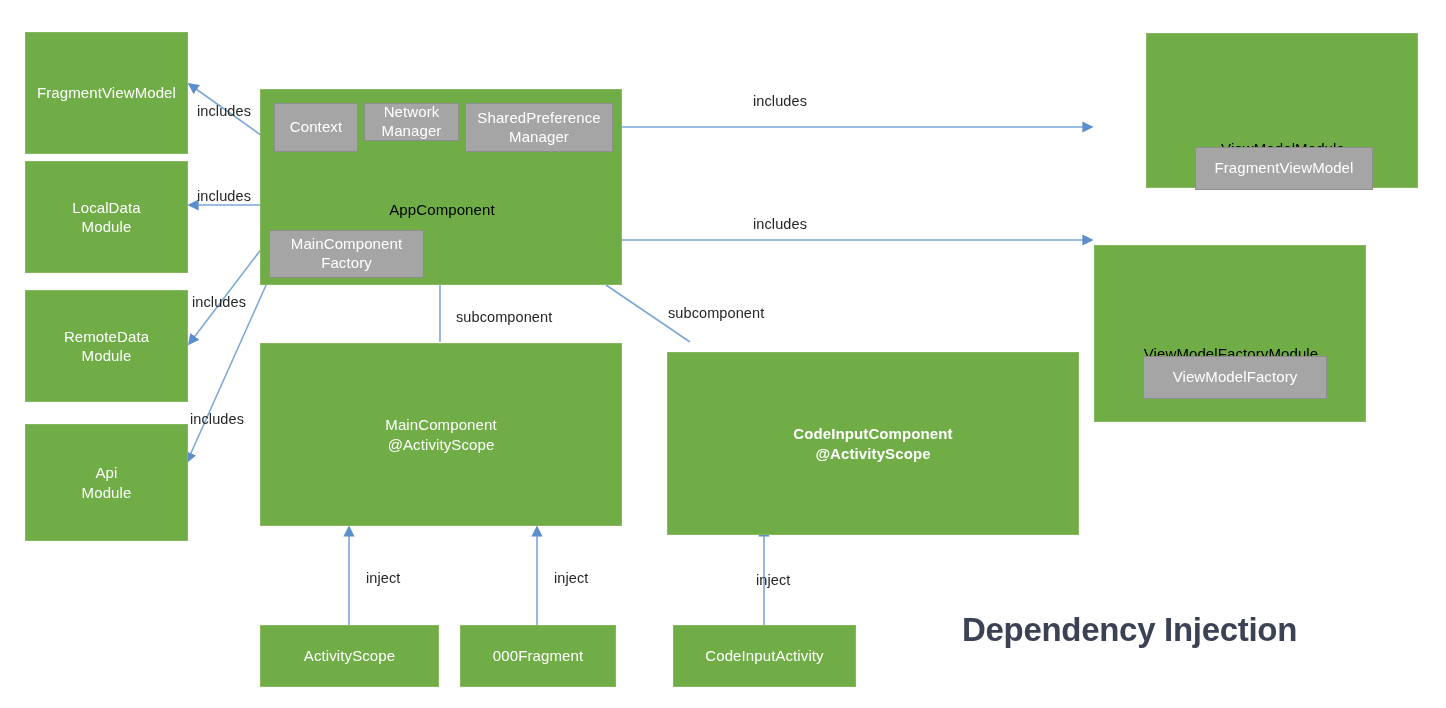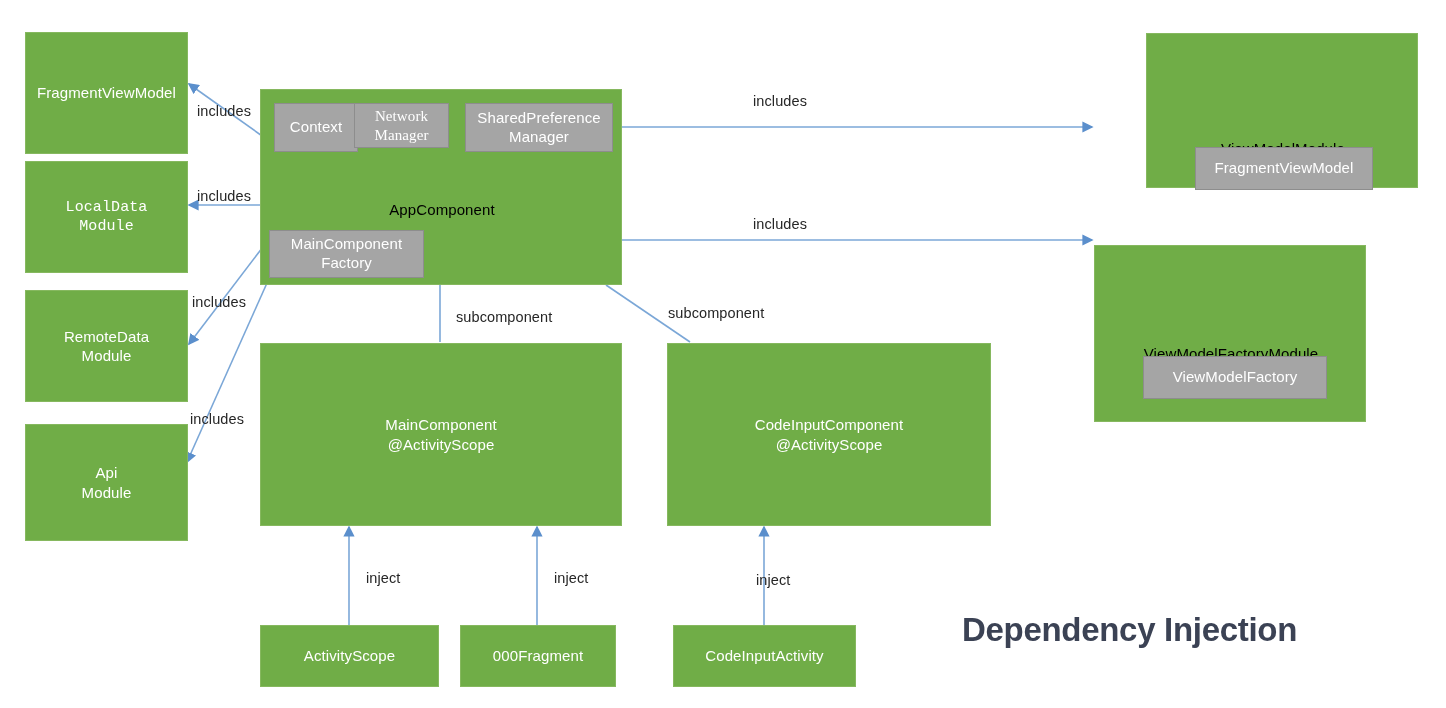--- a/index.html
+++ b/index.html
@@ -124,39 +124,39 @@
 
       <path d="M606,285 L690,342"></path>
     </g>
   </svg>
 
   <div class="node" style="left:25px; top:32px; width:163px; height:122px;">
     <span>FragmentViewModel</span>
   </div>
 
   <div class="node" style="left:25px; top:161px; width:163px; height:112px; white-space:pre-line;">
-    <span style="white-space:pre-line;font-family:Liberation Mono, monospace;">LocalData
+    <span style="white-space:pre-line;">LocalData
 Module</span>
   </div>
 
   <div class="node" style="left:25px; top:290px; width:163px; height:112px; white-space:pre-line;">
     <span style="white-space:pre-line;">RemoteData
 Module</span>
   </div>
 
   <div class="node" style="left:25px; top:424px; width:163px; height:117px; white-space:pre-line;">
     <span style="white-space:pre-line;">Api
 Module</span>
   </div>
 
   <div class="node-inner-stack" style="left:260px; top:89px; width:362px; height:196px;">
     <div class="chip" style="left:13px; top:13px; width:84px; height:49px;">
       <span style="white-space:pre-line;">Context</span>
     </div>
-    <div class="chip" style="left:93px; top:13px; width:95px; height:45px;font-family:Liberation Serif, serif;">
+    <div class="chip" style="left:103px; top:13px; width:95px; height:38px;">
       <span style="white-space:pre-line;">Network
 Manager</span>
     </div>
     <div class="chip" style="left:204px; top:13px; width:148px; height:49px;">
       <span style="white-space:pre-line;">SharedPreference
 Manager</span>
     </div>
     <div class="node-label" style="left:0; top:90px; width:362px;">
       <span>AppComponent</span>
     </div>
@@ -182,21 +182,21 @@
     <div class="chip" style="left:48px; top:110px; width:184px; height:43px;">
       <span>ViewModelFactory</span>
     </div>
   </div>
 
   <div class="node" style="left:260px; top:343px; width:362px; height:183px; white-space:pre-line;">
     <span style="white-space:pre-line;">MainComponent
 @ActivityScope</span>
   </div>
 
-  <div class="node" style="left:667px; top:343px; width:324px; height:183px; white-space:pre-line;">
+  <div class="node" style="left:667px; top:352px; width:412px; height:183px; white-space:pre-line;font-weight:bold;">
     <span style="white-space:pre-line;">CodeInputComponent
 @ActivityScope</span>
   </div>
 
   <div class="node" style="left:260px; top:625px; width:179px; height:62px;">
     <span>ActivityScope</span>
   </div>
 
   <div class="node" style="left:460px; top:625px; width:156px; height:62px;">
     <span>000Fragment</span>

